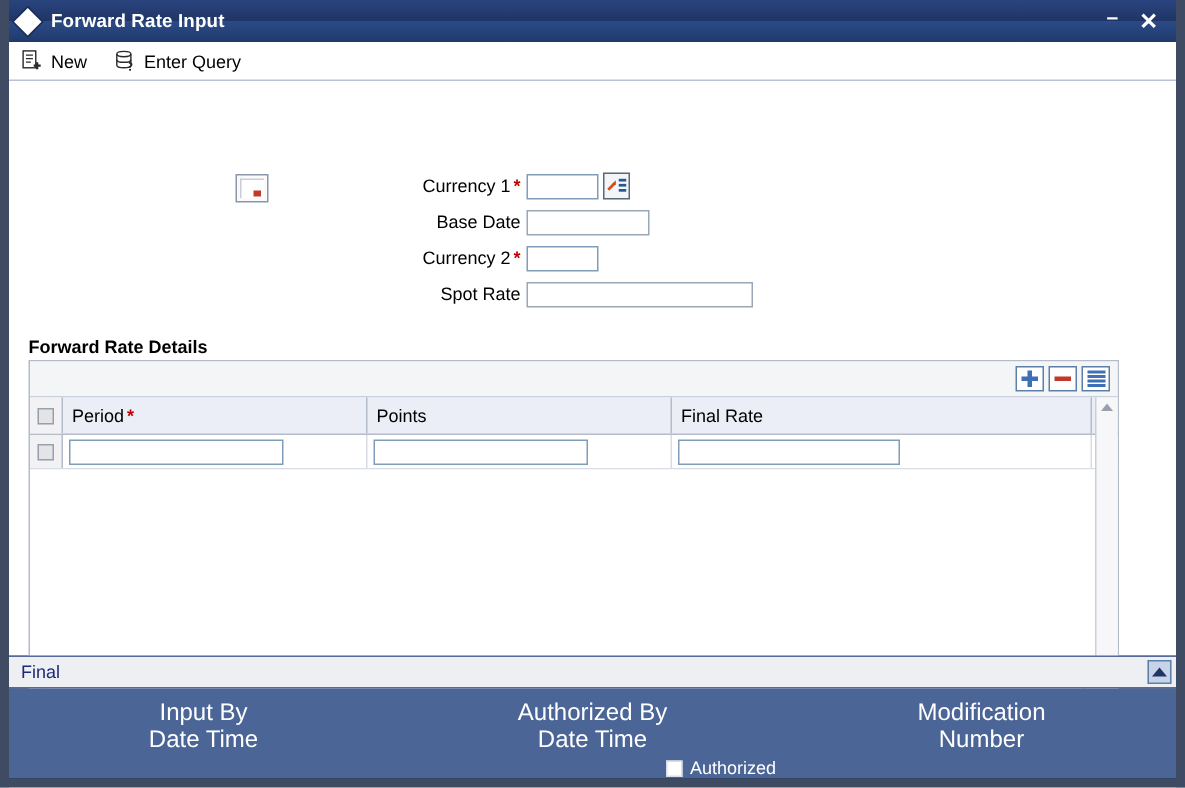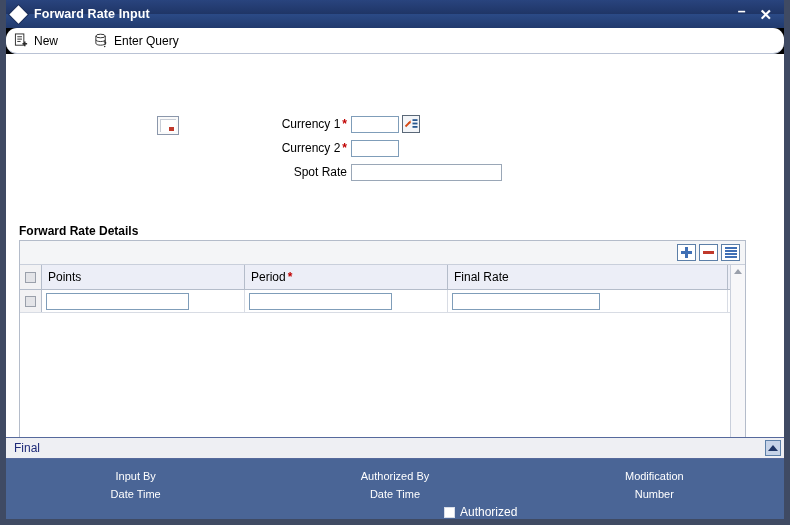--- a/index.html
+++ b/index.html
@@ -74,22 +74,21 @@
   }
 
   
   .toolbar {
     height: 25px;
     background: #ffffff;
     border-bottom: 1px solid #b9c2d4;
     display: flex;
     align-items: center;
     padding-left: 8px;
-    gap: 36px;
-    border-radius: 11px;
+    gap: 18px;
   }
   .tool-item {
     display: flex;
     align-items: center;
     gap: 5px;
     cursor: pointer;
     white-space: nowrap;
   }
   .tool-item .lbl {
     font-size: 12px;
@@ -440,21 +439,21 @@
     color: #ffffff;
     box-sizing: border-box;
   }
   .foot-cols {
     display: flex;
     padding-top: 8px;
   }
   .foot-col {
     flex: 1;
     text-align: center;
-    font-size: 11px;
+    font-size: 16px;
     line-height: 18px;
   }
   .foot-col .l2 { display: block; }
   .checks {
     position: absolute;
     left: 438px;
     top: 46px;
   }
   .chk-row {
     display: flex;
@@ -528,20 +527,24 @@
           <svg viewBox="0 0 16 16" width="16" height="16">
             <path d="M2.5 10.5 L7 6" stroke="#d64b16" stroke-width="1.8" fill="none"></path>
             <path d="M7.6 4.2 L7.6 7.2 L4.6 7.2 Z" fill="#d64b16"></path>
             <rect x="9.5" y="3.2" width="5" height="1.8" fill="#27578f"></rect>
             <rect x="9.5" y="6.6" width="5" height="1.8" fill="#27578f"></rect>
             <rect x="9.5" y="10" width="5" height="1.8" fill="#27578f"></rect>
           </svg>
         </div>
       </div>
 
+      <div class="frow">
+        <div class="flabel">Base Date</div>
+        <input class="finput w-date" type="text" value="" style="">
+      </div>
 
       <div class="frow">
         <div class="flabel">
           <span>Currency 2</span><span class="req">*</span>
         </div>
         <input class="finput w-cur" type="text" value="" style="">
       </div>
 
       <div class="frow">
         <div class="flabel">Spot Rate</div>
@@ -569,25 +572,25 @@
               <i></i>
               <i></i>
           </span>
         </div>
       </div>
 
       <div class="grid-head">
         <div class="cell-sel">
           <span class="selbox"></span>
         </div>
-        <div class="cell-h c-points">Points</div>
         <div class="cell-h c-period">
           <span>Period</span>
             <span class="req">*</span>
         </div>
+        <div class="cell-h c-points">Points</div>
         <div class="cell-h c-final">Final Rate</div>
       </div>
 
       <div class="grid-row">
         <div class="cell-sel">
           <span class="selbox"></span>
         </div>
         <div class="cell-b c-period">
           <input type="text" value="" style="">
         </div>

